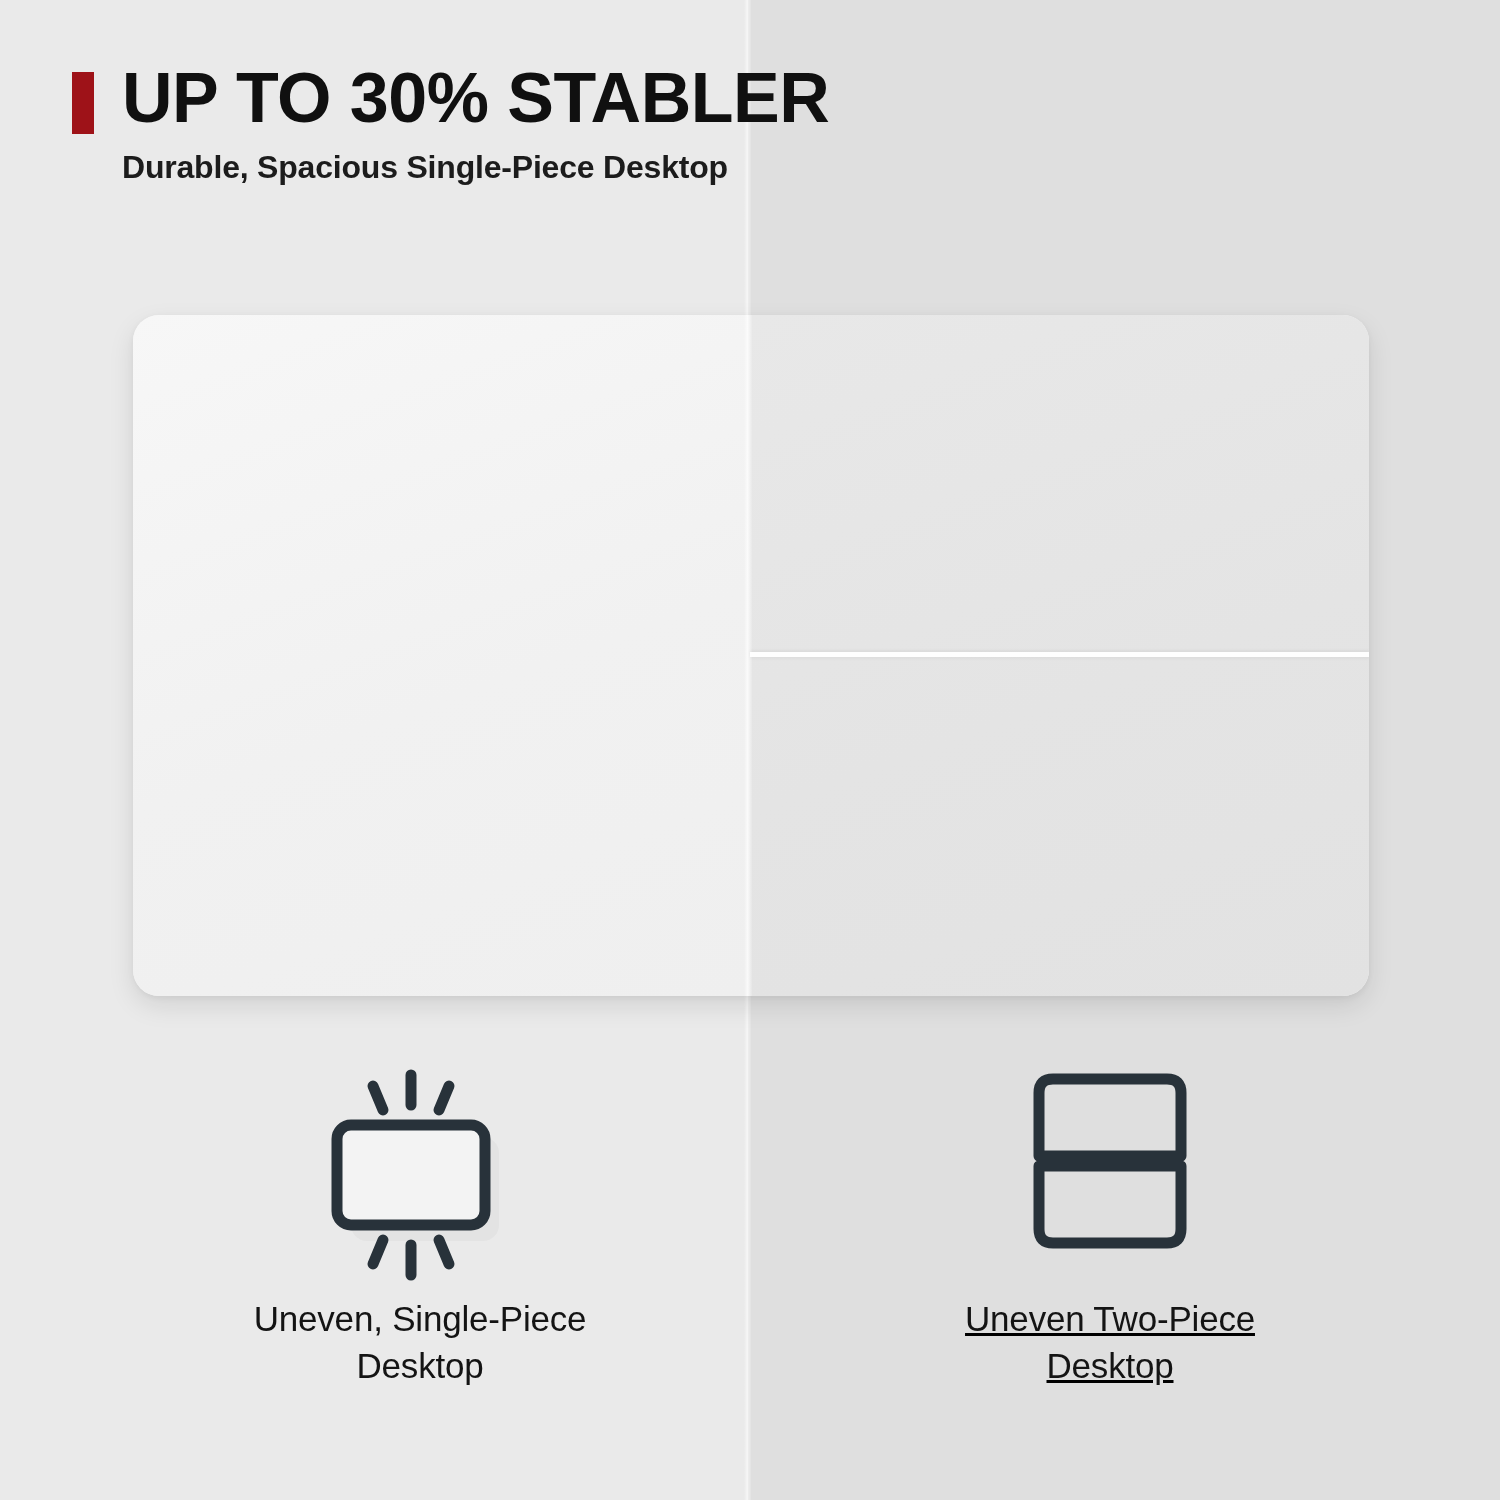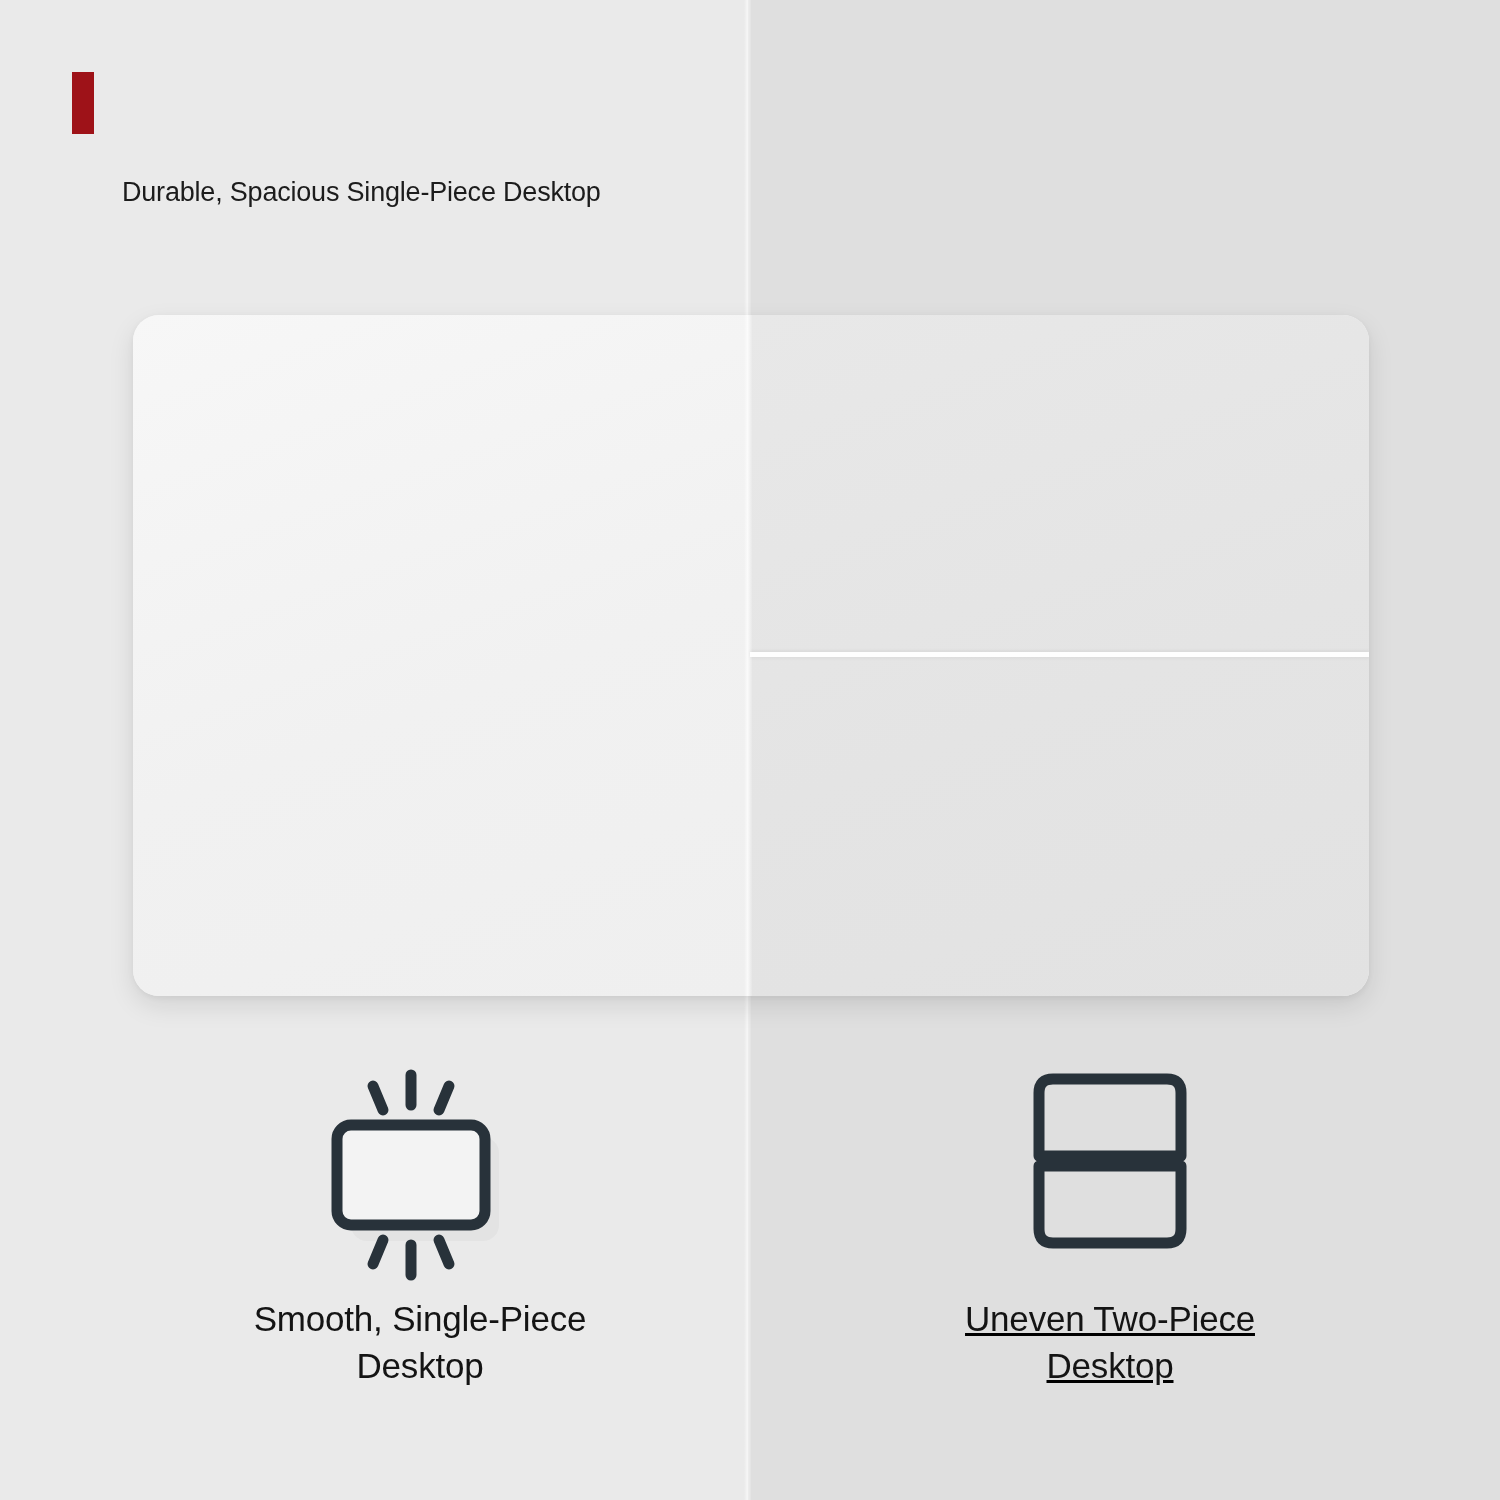--- a/index.html
+++ b/index.html
@@ -67,24 +67,24 @@
   .title {
     font-size: 70px;
     line-height: 72px;
     font-weight: 700;
     letter-spacing: -0.5px;
     color: #101010;
     white-space: nowrap;
   }
   .subtitle {
     margin-left: 50px;
-    margin-top: 36px;
-    font-size: 27px;
+    margin-top: 11px;
+    font-size: 32px;
     line-height: 44px;
-    font-weight: 400;
+    font-weight: 700;
     color: #1c1c1c;
     letter-spacing: -0.2px;
     white-space: nowrap;
   }
 
   
   .panel-wrap {
     position: absolute;
     left: 133px;
     top: 315px;
@@ -174,20 +174,21 @@
 
 <div class="stage">
 
   <div class="bg-left"></div>
   <div class="bg-right"></div>
   <div class="bg-seam"></div>
 
   <div class="header">
     <div class="title-row">
       <div class="accent-bar"></div>
+      <div class="title">UP TO 30% STABLER</div>
     </div>
     <div class="subtitle">Durable, Spacious Single-Piece Desktop</div>
   </div>
 
   <div class="panel-wrap">
     <div class="panel">
       <div class="panel-face-left"></div>
       <div class="panel-face-right"></div>
       <div class="panel-divider"></div>
       <div class="panel-seam"></div>
@@ -209,21 +210,21 @@
             <line x1="68" y1="33" x2="78" y2="57"></line>
             <line x1="144" y1="33" x2="134" y2="57"></line>
 
             <line x1="106" y1="192" x2="106" y2="222"></line>
             <line x1="68" y1="211" x2="78" y2="187"></line>
             <line x1="144" y1="211" x2="134" y2="187"></line>
           </g>
         </svg>
       </div>
       <div class="caption">
-        <div>Smooth, Single-Piece</div>
+        <div>Uneven, Single-Piece</div>
         <div>Desktop</div>
       </div>
     </div>
 
     <div class="col col-bad">
       <div class="icon-box">
         <svg width="230" height="230" viewBox="0 0 230 230">
 
           <path d="M 44 103 L 44 40 Q 44 26 58 26 L 172 26 Q 186 26 186 40 L 186 103 Z" fill="none" stroke="#28323a" stroke-width="11" stroke-linejoin="round"></path>
 

